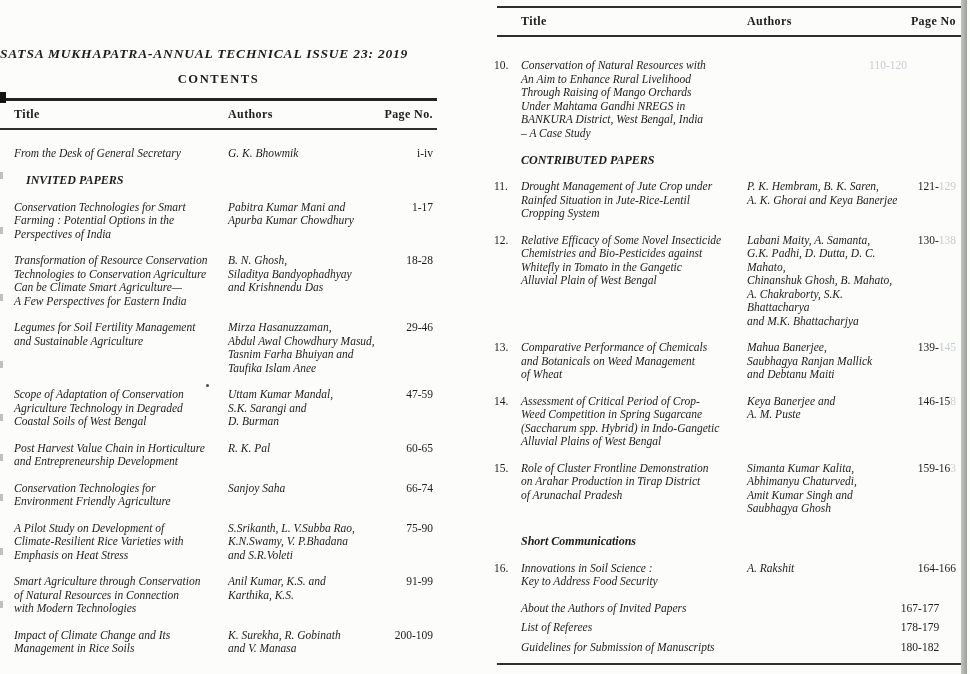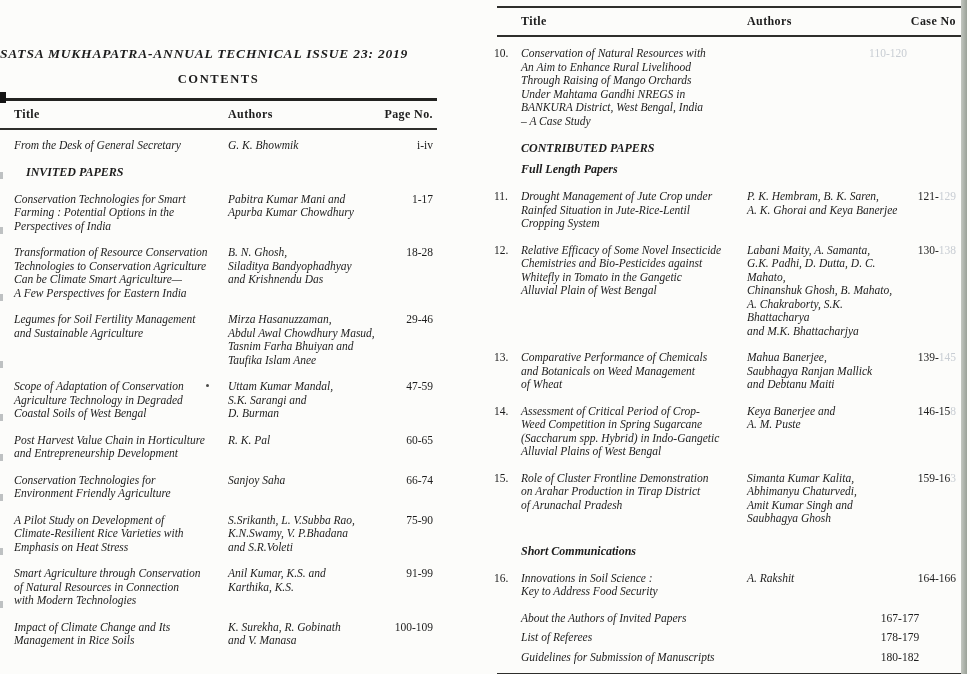--- a/index.html
+++ b/index.html
@@ -33,38 +33,38 @@
   .lrow{
     display:grid;grid-template-columns:214px 155px 1fr;
     padding:0 4px 0 14px;margin-bottom:13px;
     font-style:italic;font-size:11.5px;line-height:13.5px;
   }
   .rrow{
     display:grid;grid-template-columns:27px 226px 160px 1fr;
     padding-right:6px;margin-bottom:13px;
     font-style:italic;font-size:11.5px;line-height:13.5px;
   }
-  .front{margin-top:9px;margin-bottom:12px;}
+  .front{margin-top:17px;margin-bottom:12px;}
   .ttl,.aut{white-space:pre-line;padding-right:8px;}
   .pg{text-align:right;font-style:normal;white-space:nowrap;}
   .num{font-style:normal;}
   .faded{color:#c8cdd3;}
 
   .section{
     font-weight:bold;font-style:italic;font-size:12px;
     padding-left:26px;margin:0 0 13px 0;
   }
   #right-page .section{padding-left:27px;}
   .section.tight{margin-bottom:12px;}
   .section.sub{margin-top:-6px;}
 
-  #entry-10{margin-top:10px;}
+  #entry-10{margin-top:22px;}
   .brow{
     display:grid;grid-template-columns:27px 1fr 80px;
-    padding-right:22px;margin-bottom:6px;
+    padding-right:2px;margin-bottom:6px;
     font-style:italic;font-size:11.5px;line-height:13.5px;
   }
   .brow .pg{text-align:center;font-style:normal;}
   #right-bottom-rule{margin-top:9px;}
 
   
   #corner-mark{position:absolute;left:0;top:92px;width:6px;height:11px;background:#141414;}
   .edge-frag{position:absolute;left:0;width:3px;height:7px;background:#8a8f94;opacity:.55;}
   #stray-dot{position:absolute;left:206px;top:384px;width:3px;height:3px;background:#4a4a48;border-radius:50%;}
   #edge-shadow{position:absolute;left:961px;top:0;width:6px;height:674px;
@@ -156,47 +156,46 @@
 with Modern Technologies</div>
     <div class="aut">Anil Kumar, K.S. and
 Karthika, K.S.</div>
     <div class="pg">91-99</div>
   </div>
   <div class="lrow">
     <div class="ttl">Impact of Climate Change and Its
 Management in Rice Soils</div>
     <div class="aut">K. Surekha, R. Gobinath
 and V. Manasa</div>
-    <div class="pg">100-109</div>
+    <div class="pg">200-109</div>
   </div>
 </div>
 
 <div class="page" id="right-page">
   <div class="rule"></div>
   <div class="hdr">
     <div></div>
     <div>Title</div>
     <div>Authors</div>
-    <div class="pg">Case No</div>
+    <div class="pg">Page No</div>
   </div>
   <div class="rule"></div>
 
   <div class="rrow" id="entry-10">
     <div class="num">10.</div>
     <div class="ttl">Conservation of Natural Resources with
 An Aim to Enhance Rural Livelihood
 Through Raising of Mango Orchards
 Under Mahtama Gandhi NREGS in
 BANKURA District, West Bengal, India
 – A Case Study</div>
     <div class="pg"><span></span><span class="faded">110-120</span></div>
   </div>
 
   <div class="section tight">CONTRIBUTED PAPERS</div>
-  <div class="section sub">Full Length Papers</div>
 
   <div class="rrow">
     <div class="num">11.</div>
     <div class="ttl">Drought Management of Jute Crop under
 Rainfed Situation in Jute-Rice-Lentil
 Cropping System</div>
     <div class="aut">P. K. Hembram, B. K. Saren,
 A. K. Ghorai and Keya Banerjee</div>
     <div class="pg"><span>121-</span><span class="faded">129</span></div>
   </div>

